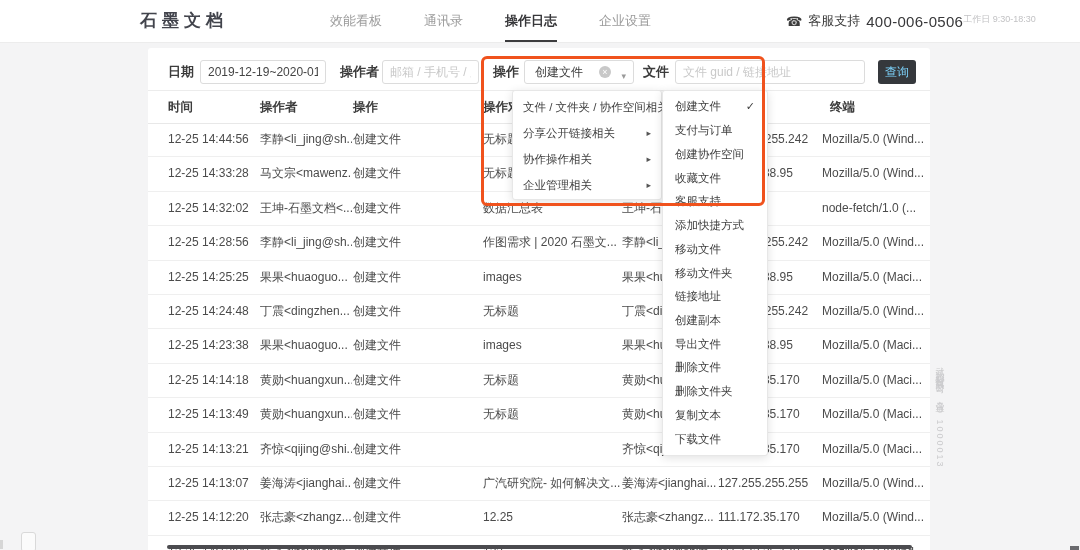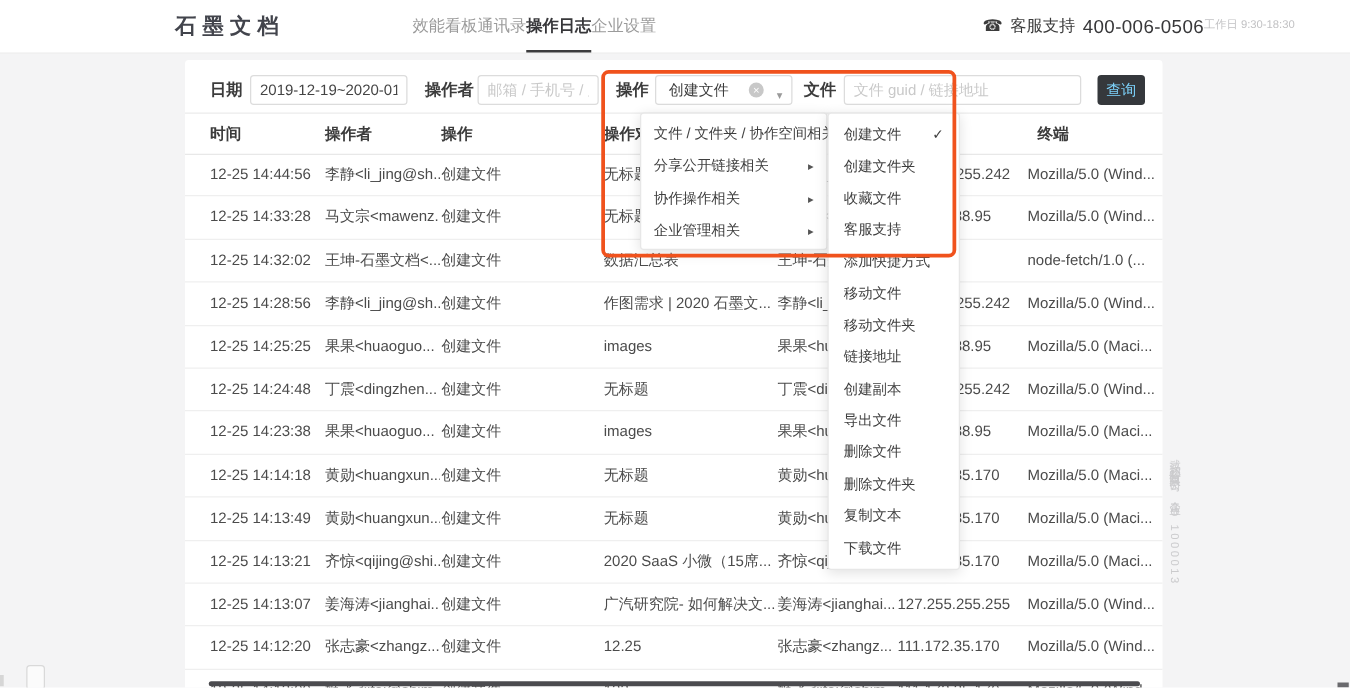--- a/index.html
+++ b/index.html
@@ -6,21 +6,21 @@
   body{width:1080px;height:550px;overflow:hidden;background:#f4f4f5;
        font-family:"Liberation Sans","DejaVu Sans",sans-serif;
        -webkit-font-smoothing:antialiased;color:#3c3c3c;}
   #app{position:relative;width:1080px;height:550px;overflow:hidden;}
 
   
   .topbar{position:absolute;left:0;top:0;width:1080px;height:42px;background:#fff;
           border-bottom:1px solid #ececec;z-index:5;}
   .logo{position:absolute;left:140px;top:0;height:42px;line-height:42px;
         font-size:17px;letter-spacing:5px;font-weight:700;color:#42444c;}
-  .nav{position:absolute;left:330px;top:0;height:42px;display:flex;}
+  .nav{position:absolute;left:330px;top:0;height:42px;display:flex;gap:42px;}
   .nav-item{position:relative;height:42px;line-height:42px;font-size:13px;
             color:#9b9b9b;cursor:pointer;white-space:nowrap;}
   .nav-item.active{color:#37373a;font-weight:bold;}
   .nav-item.active:after{content:"";position:absolute;left:0;right:0;bottom:0;
             height:2px;background:#3c3c3e;}
   .support{position:absolute;left:786px;top:0;height:42px;display:flex;
            align-items:center;gap:6px;}
   .phone-glyph{font-size:13px;color:#3c3c3c;}
   .support-label{font-size:13px;color:#3c3c3c;}
   .support-right{display:flex;flex-direction:row;line-height:1.1;padding-top:2px;}
@@ -228,21 +228,20 @@
         <span class="td c3">创建文件</span>
         <span class="td c4">无标题</span>
         <span class="td c5">黄勋&lt;huan...</span>
         <span class="td c6">111.172.35.170</span>
         <span class="td c7">Mozilla/5.0 (Maci...</span>
       </div>
       <div class="tr">
         <span class="td c1">12-25 14:13:21</span>
         <span class="td c2">齐惊&lt;qijing@shi...</span>
         <span class="td c3">创建文件</span>
-        <span class="td c4">2020 SaaS 小微（15席...</span>
         <span class="td c5">齐惊&lt;qijing...</span>
         <span class="td c6">111.172.35.170</span>
         <span class="td c7">Mozilla/5.0 (Maci...</span>
       </div>
       <div class="tr">
         <span class="td c1">12-25 14:13:07</span>
         <span class="td c2">姜海涛&lt;jianghai...</span>
         <span class="td c3">创建文件</span>
         <span class="td c4">广汽研究院- 如何解决文...</span>
         <span class="td c5">姜海涛&lt;jianghai...</span>
@@ -287,21 +286,24 @@
         <span class="arr">▸</span>
       </div>
     </div>
 
     <div class="menu menu-l2">
       <div class="m2-item">
         <span>创建文件</span>
         <span class="chk">✓</span>
       </div>
       <div class="m2-item">
-        <span>创建文件夹</span>
+        <span>支付与订单</span>
+      </div>
+      <div class="m2-item">
+        <span>创建协作空间</span>
       </div>
       <div class="m2-item">
         <span>收藏文件</span>
       </div>
       <div class="m2-item">
         <span>客服支持</span>
       </div>
       <div class="m2-item">
         <span>添加快捷方式</span>
       </div>

